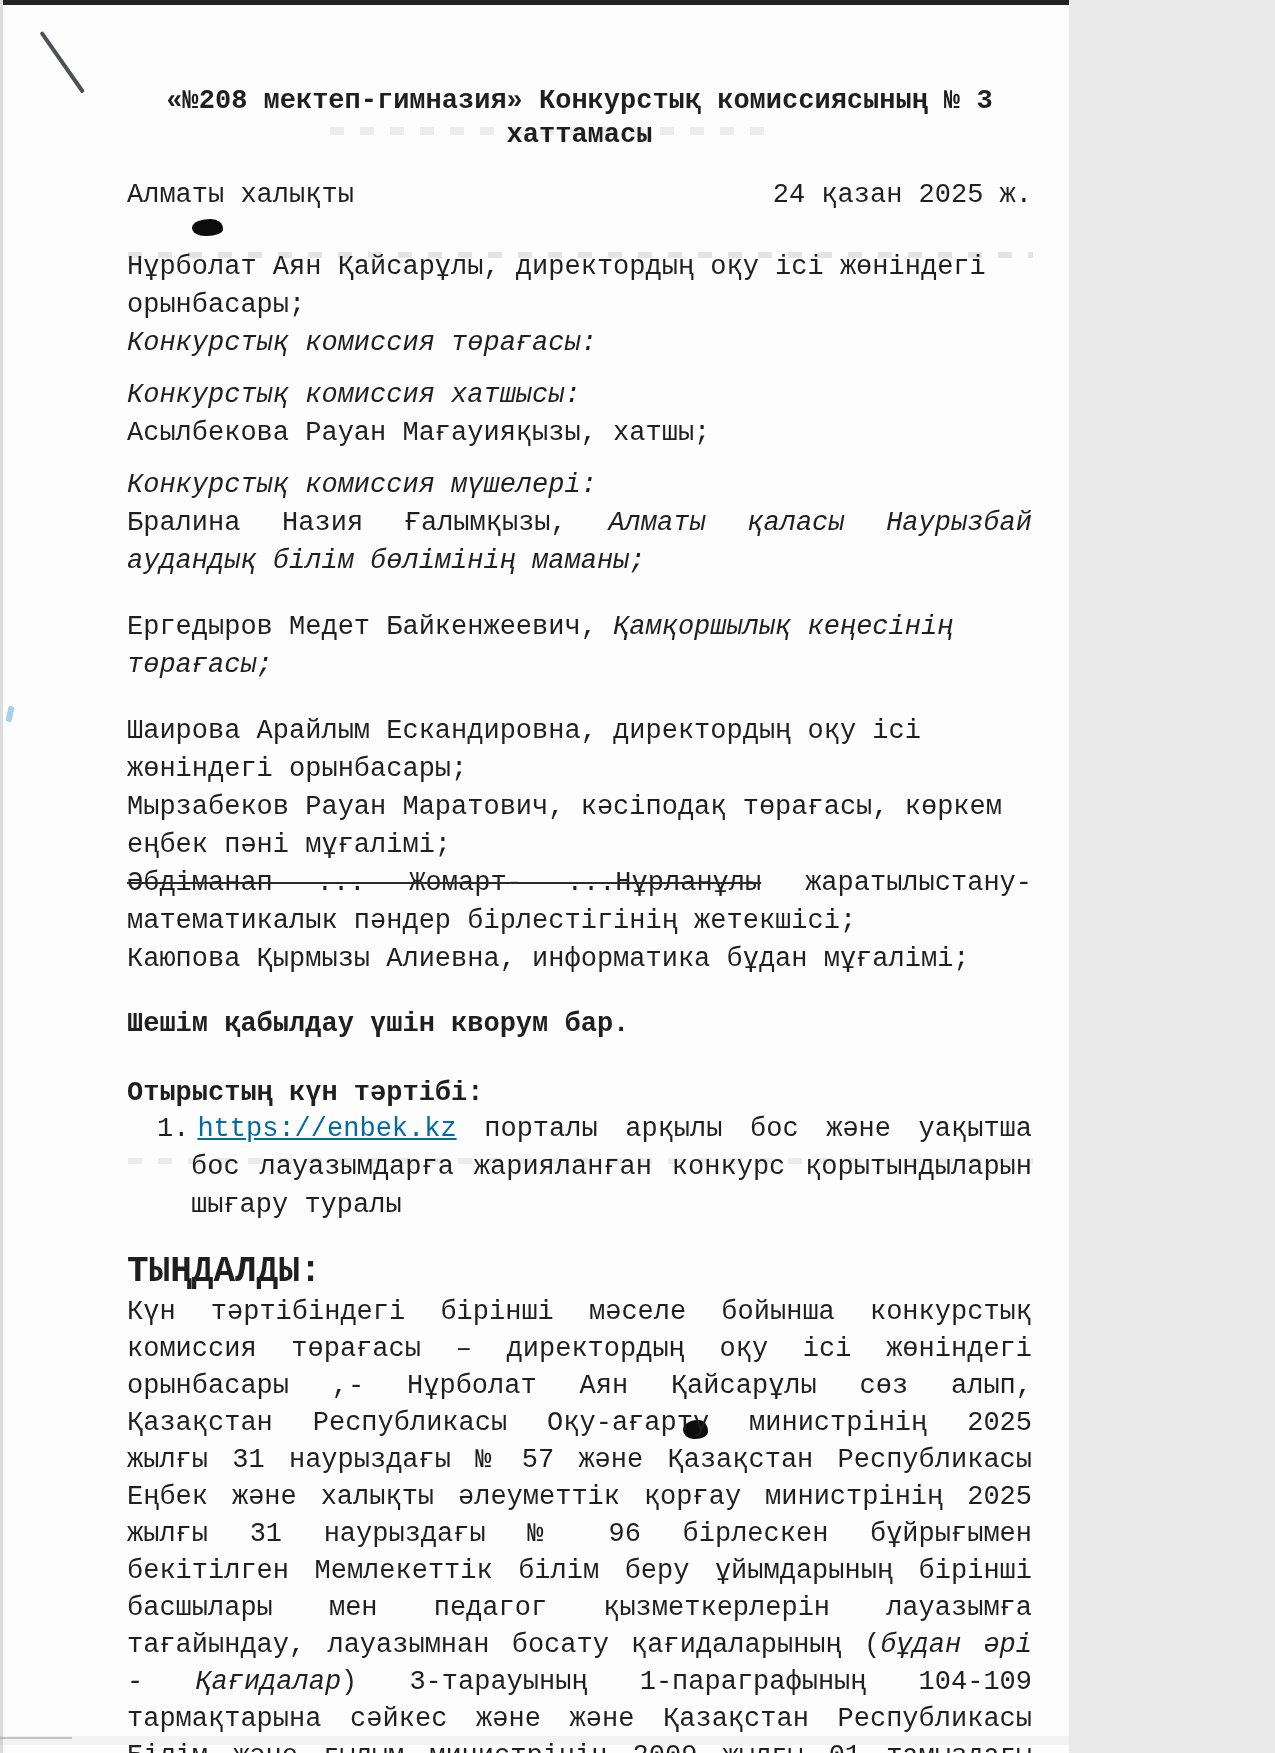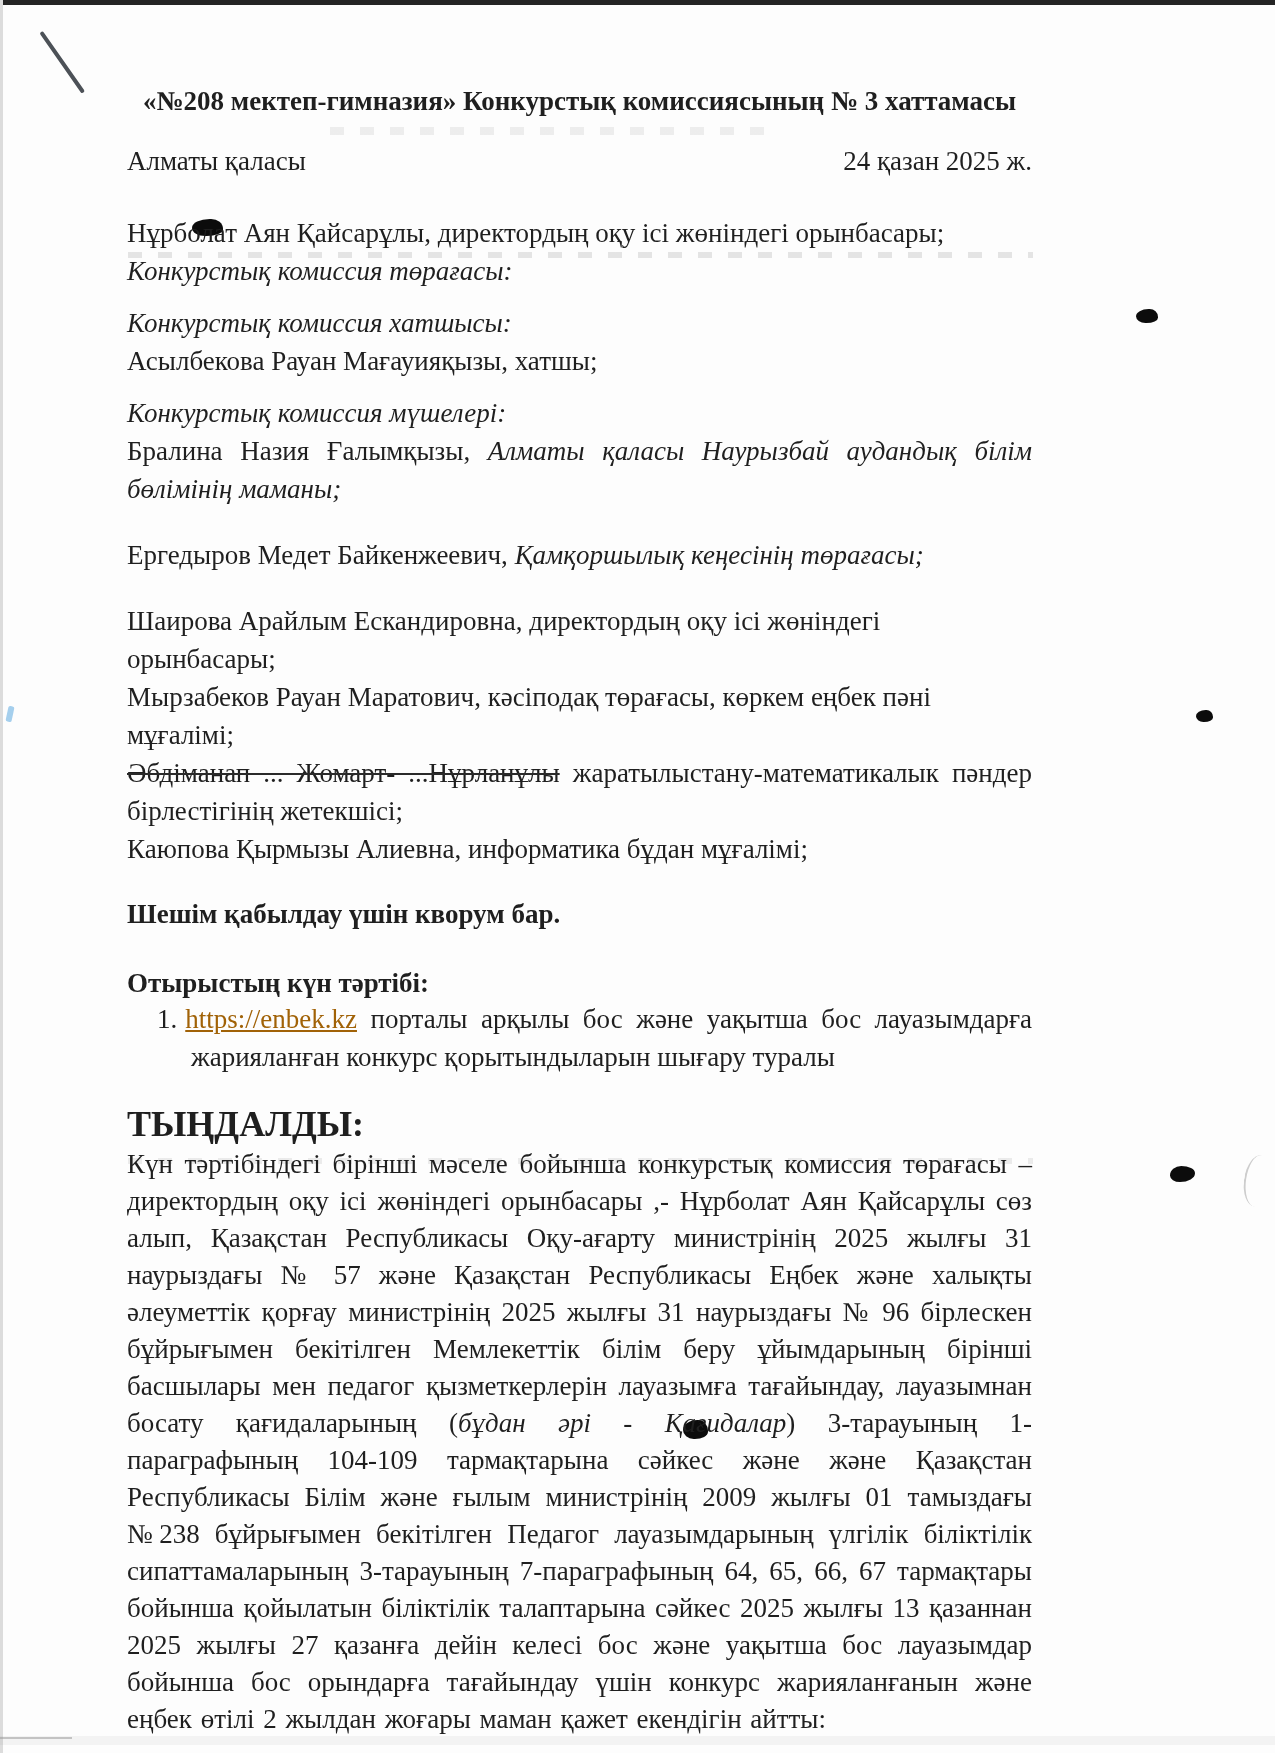--- a/index.html
+++ b/index.html
@@ -1,21 +1,21 @@
 <!DOCTYPE html>
 <html><head>
 <meta charset="utf-8">
 <style>
   html,body{margin:0;padding:0;background:#e9e9e9;}
   .page{
     position:relative;
-    width:1275px;height:1753px;
+    width:1069px;height:1753px;
     background:#fdfdfd;
     overflow:hidden;
-    font-family:Liberation Serif, serif;
+    font-family:Liberation Mono, monospace;
     color:#1f1f1f;
   }
   
   .edge-top{position:absolute;left:0;top:0;width:100%;height:5px;background:#242424;}
   .edge-left{position:absolute;left:0;top:0;width:3px;height:100%;background:#dcdcdc;}
   .edge-bottom{position:absolute;left:0;bottom:8px;width:100%;height:9px;background:rgba(120,120,120,0.07);}
   .bottom-line{position:absolute;left:0;bottom:14px;width:72px;height:2px;background:#9a9a9a;opacity:.55;}
   .pen-stroke{
     position:absolute;left:41px;top:30px;width:74px;height:4px;
     background:#4c5157;border-radius:3px;
@@ -44,21 +44,21 @@
   .line{margin:0;}
   .italic{font-style:italic;}
   .justify{text-align:justify;text-align-last:left;}
   .gap-sm{height:14px;}
   .gap-md{height:28px;}
   .gap-lg{height:34px;}
   .struck{text-decoration:line-through;text-decoration-thickness:2px;text-decoration-color:#2a2a2a;}
   .quorum{font-weight:bold;line-height:36px;margin:0;}
   .agenda-item{padding-left:64px;text-indent:-34px;margin:0;}
   .agenda-item .num{margin-right:8px;}
-  .doc-link{color:#a16207;text-decoration:underline;}
+  .doc-link{color:#0369a1;text-decoration:underline;}
   .heard-heading{font-weight:bold;font-size:36px;line-height:40px;margin:0 0 2px 0;}
   .heard-par{margin:0;font-size:27px;line-height:37px;word-spacing:2px;}
 </style>
 </head>
 <body>
 
 <div class="page">
 
   <div class="edge-top"></div>
   <div class="edge-left"></div>
@@ -74,21 +74,21 @@
   <div class="noise-band band-1"></div>
   <div class="noise-band band-2"></div>
   <div class="noise-band band-3"></div>
   <div class="pencil-paren"></div>
 
   <div class="content">
 
     <p class="doc-title">«№208 мектеп-гимназия» Конкурстық комиссиясының № 3 хаттамасы</p>
 
     <div class="place-date">
-      <span>Алматы қаласы</span>
+      <span>Алматы халықты</span>
       <span>24 қазан 2025 ж.</span>
     </div>
 
 
     <p class="line">Нұрболат Аян Қайсарұлы, директордың оқу ісі жөніндегі орынбасары;</p>
     <p class="line italic">Конкурстық комиссия төрағасы:</p>
 
     <div class="gap-sm"></div>
     <p class="line italic">Конкурстық комиссия хатшысы:</p>
     <p class="line">Асылбекова Рауан Мағауияқызы, хатшы;</p>

